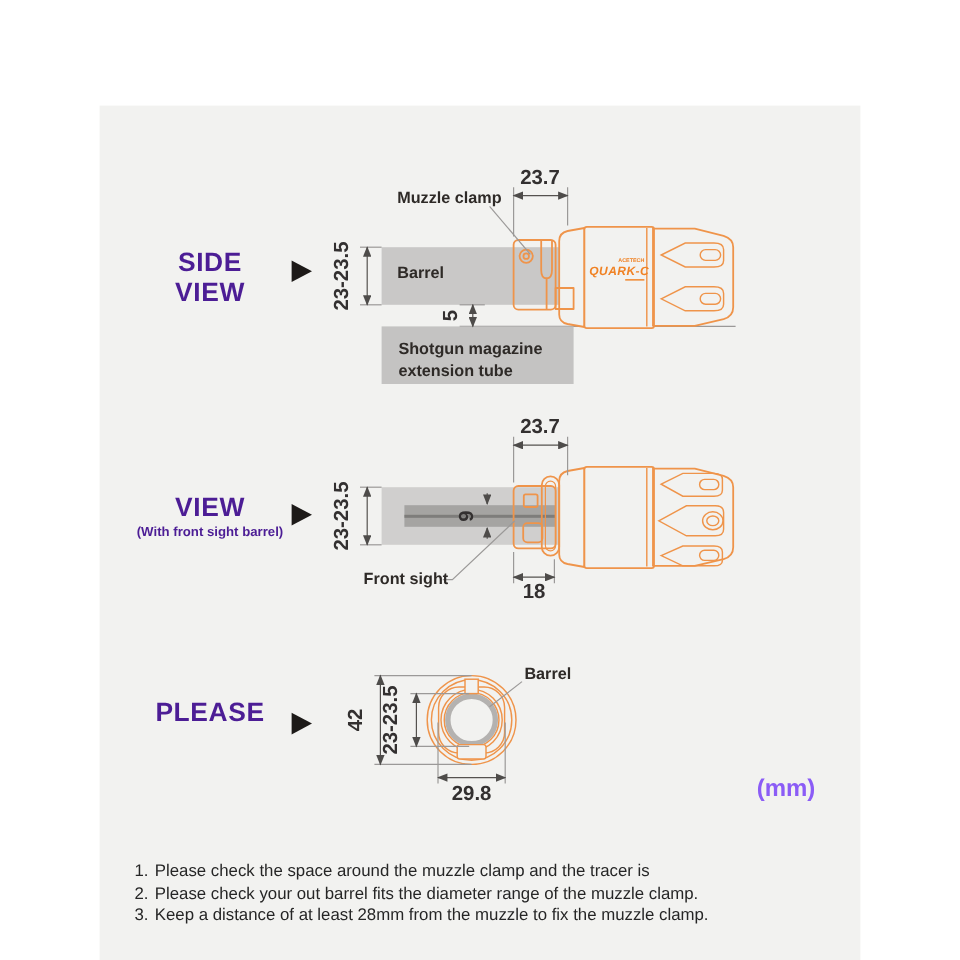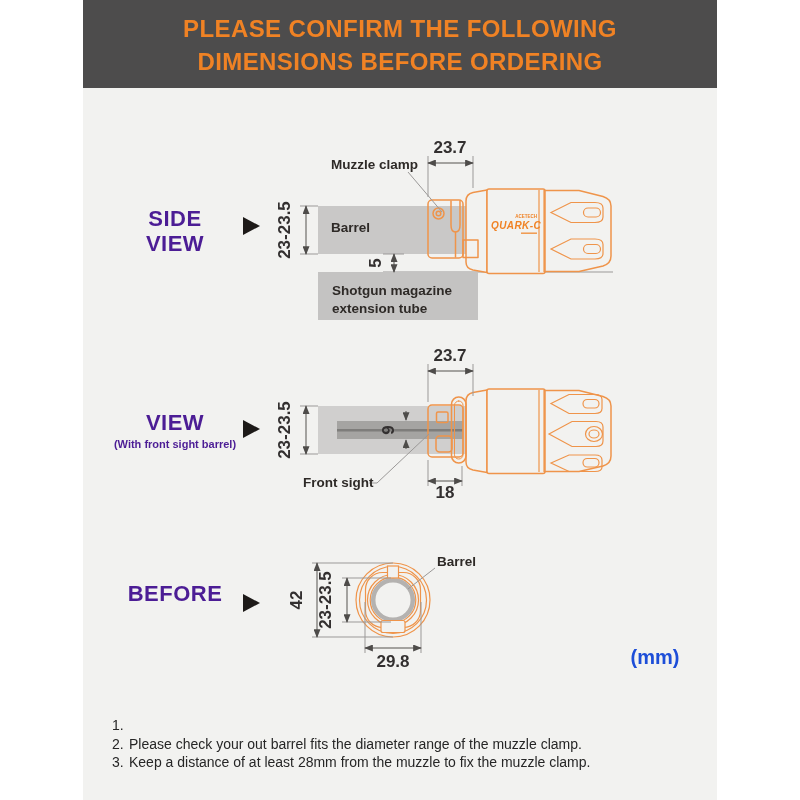--- a/index.html
+++ b/index.html
@@ -8,21 +8,21 @@
   .banner{position:absolute;left:83px;top:0;width:634px;height:88px;background:#4d4c4c;
           color:#f08224;text-align:center;font-weight:700;font-size:24px;line-height:33px;
           letter-spacing:0.4px;padding-top:12px;box-sizing:border-box;}
   .panel{position:absolute;left:83px;top:88px;width:634px;height:712px;background:#f2f2f0;}
   .sec-title{position:absolute;left:85px;width:180px;text-align:center;font-weight:700;
              font-size:22px;line-height:25px;color:#4c1d95;letter-spacing:0.5px;}
   .sec-title .sub{font-size:11px;font-weight:700;letter-spacing:0;line-height:13px;margin-top:3px;}
   .tri{position:absolute;width:0;height:0;border-left:17px solid #1d1a18;
        border-top:9px solid transparent;border-bottom:9px solid transparent;}
   .units{position:absolute;left:600px;top:646px;width:110px;text-align:center;
-         font-size:20px;font-weight:700;color:#1d4ed8;}
+         font-size:20px;font-weight:700;color:#8b5cf6;}
   .notes{position:absolute;left:112px;top:716px;width:580px;font-size:14px;
          line-height:18.5px;color:#262626;}
   .note{display:flex;}
   .note .num{width:17px;flex:none;}
   .note .body{flex:1;}
   svg.overlay{position:absolute;left:0;top:0;}
   .ext{stroke:#9b9998;stroke-width:1;fill:none;}
   .dim{stroke:#55524f;stroke-width:1;fill:none;}
   .dimtxt{font:700 17px "Liberation Sans",sans-serif;fill:#333030;}
   .lbl{font:700 13.5px "Liberation Sans",sans-serif;fill:#2e2a27;}
@@ -33,39 +33,35 @@
   .model{font:italic 700 10px "Liberation Sans",sans-serif;fill:#f08224;letter-spacing:0.4px;}
   .brand{font:700 4.5px "Liberation Sans",sans-serif;fill:#f08224;}
 </style>
 </head>
 <body>
 
 <div class="page">
 
   <div class="panel"></div>
 
-  <header class="banner">
-    <div>PLEASE CONFIRM THE FOLLOWING</div>
-    <div>DIMENSIONS BEFORE ORDERING</div>
-  </header>
 
   <div class="sec-title" style="top:206px">
     <div>SIDE</div>
     <div>VIEW</div>
   </div>
   <div class="tri" style="left:243px;top:217px"></div>
 
   <div class="sec-title" style="top:410px">
     <div>VIEW</div>
     <div class="sub">(With front sight barrel)</div>
   </div>
   <div class="tri" style="left:243px;top:420px"></div>
 
   <div class="sec-title" style="top:581px">
-    <div>BEFORE</div>
+    <div>PLEASE</div>
   </div>
   <div class="tri" style="left:243px;top:594px"></div>
 
   <div class="units">(mm)</div>
 
   <svg class="overlay" width="800" height="800" viewBox="0 0 800 800">
     <defs>
       <marker id="ah" viewBox="0 0 10 8" refX="9" refY="4" markerWidth="9" markerHeight="7" orient="auto-start-reverse">
         <path d="M0,0 L10,4 L0,8 z" fill="#4e4c4a"></path>
       </marker>
@@ -212,20 +208,21 @@
 
       <polyline class="ext" points="435,568 408,589"></polyline>
       <text class="lbl" x="437" y="566">Barrel</text>
     </g>
   </svg>
 
   <div class="notes">
     <div class="note">
       <span class="num">1.</span>
       <span class="body">
+        <span style="display:block">Please check the space around the muzzle clamp and the tracer is</span>
       </span>
     </div>
     <div class="note">
       <span class="num">2.</span>
       <span class="body">Please check your out barrel fits the diameter range of the muzzle clamp.</span>
     </div>
     <div class="note">
       <span class="num">3.</span>
       <span class="body">Keep a distance of at least 28mm from the muzzle to fix the muzzle clamp.</span>
     </div>

